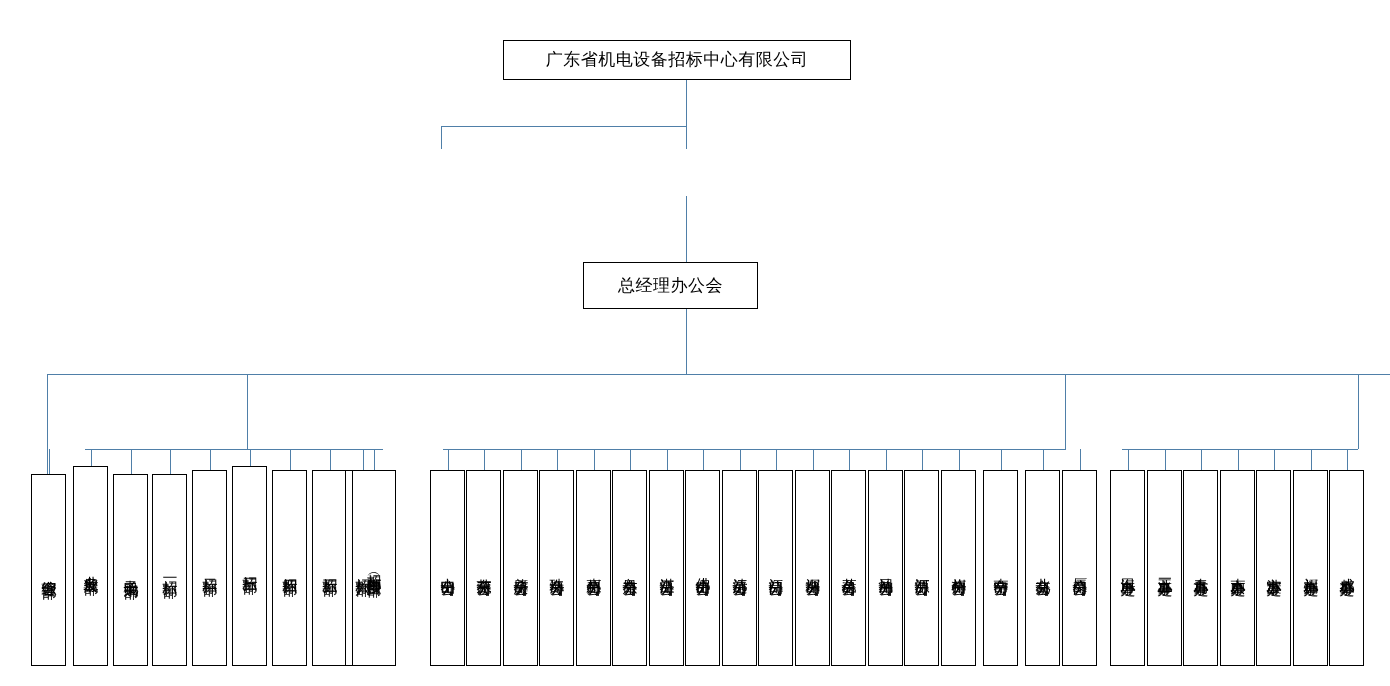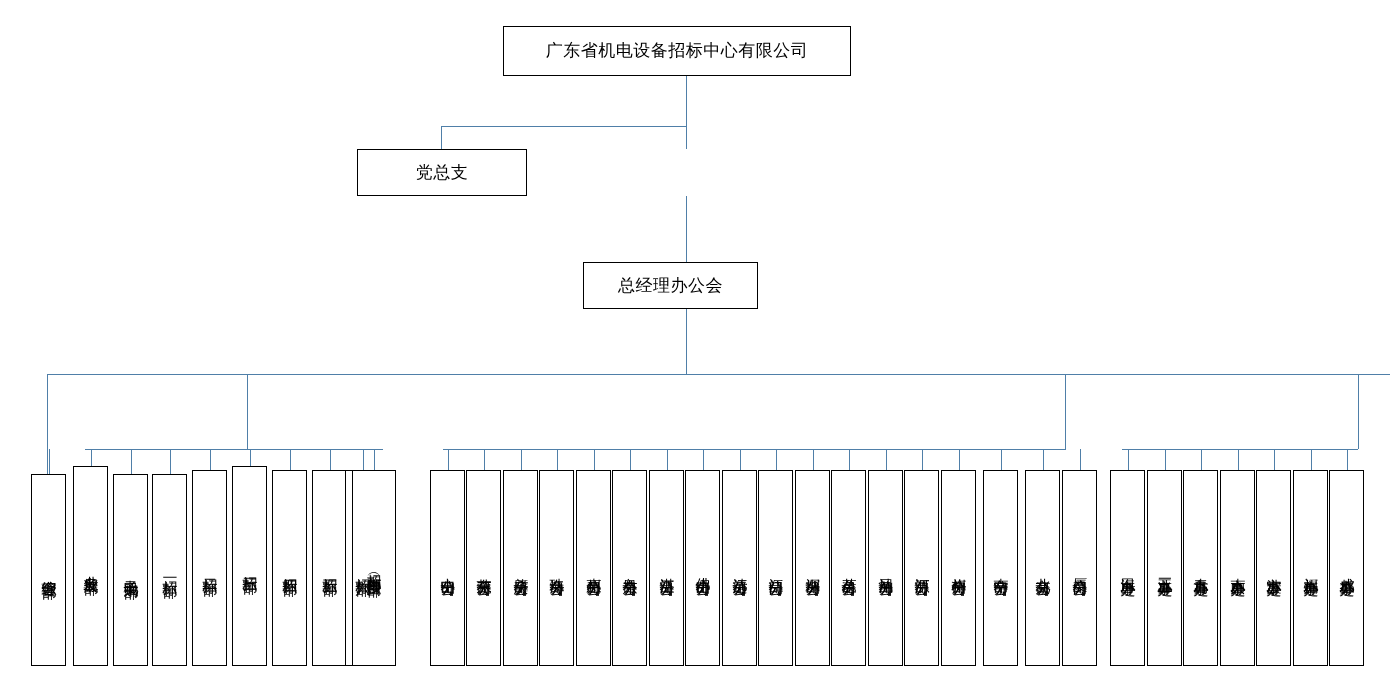--- a/index.html
+++ b/index.html
@@ -93,27 +93,24 @@
   <div class="line v" style="left:47px; top:374px; height:100px;"></div>
   <div class="line v" style="left:247px; top:374px; height:75px;"></div>
   <div class="line h" style="left:85px; top:449px; width:298px;"></div>
 
   <div class="line v" style="left:1065px; top:374px; height:75px;"></div>
   <div class="line h" style="left:443px; top:449px; width:623px;"></div>
 
   <div class="line h" style="left:1122px; top:449px; width:236px;"></div>
   <div class="line v" style="left:1358px; top:374px; height:75px;"></div>
 
-  <div class="node wide" style="left:503px; top:26px; width:348px; height:50px;">
+  <div class="node wide" style="left:503px; top:40px; width:348px; height:40px;">
     <span>广东省机电设备招标中心有限公司</span>
   </div>
 
-  <div class="node wide" style="left:357px; top:149px; width:170px; height:47px;">
-    <span>党总支</span>
-  </div>
 
 
   <div class="node wide" style="left:583px; top:262px; width:175px; height:47px;justify-content:center;">
     <span>总经理办公会</span>
   </div>
 
   <div class="node vert" style="left:31px; top:474px; width:35px; height:192px;">
     <span>综合管理部</span>
   </div>
   <div class="node vert" style="left:73px; top:466px; width:35px; height:200px;">

